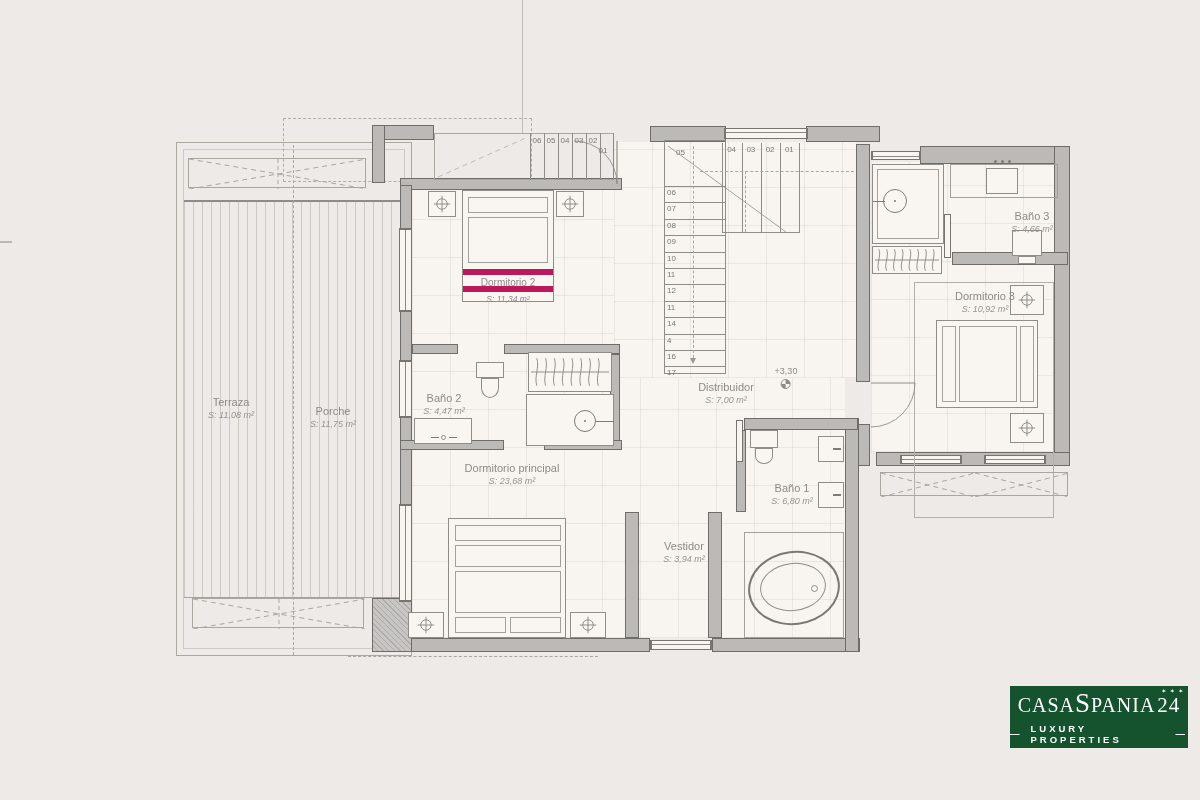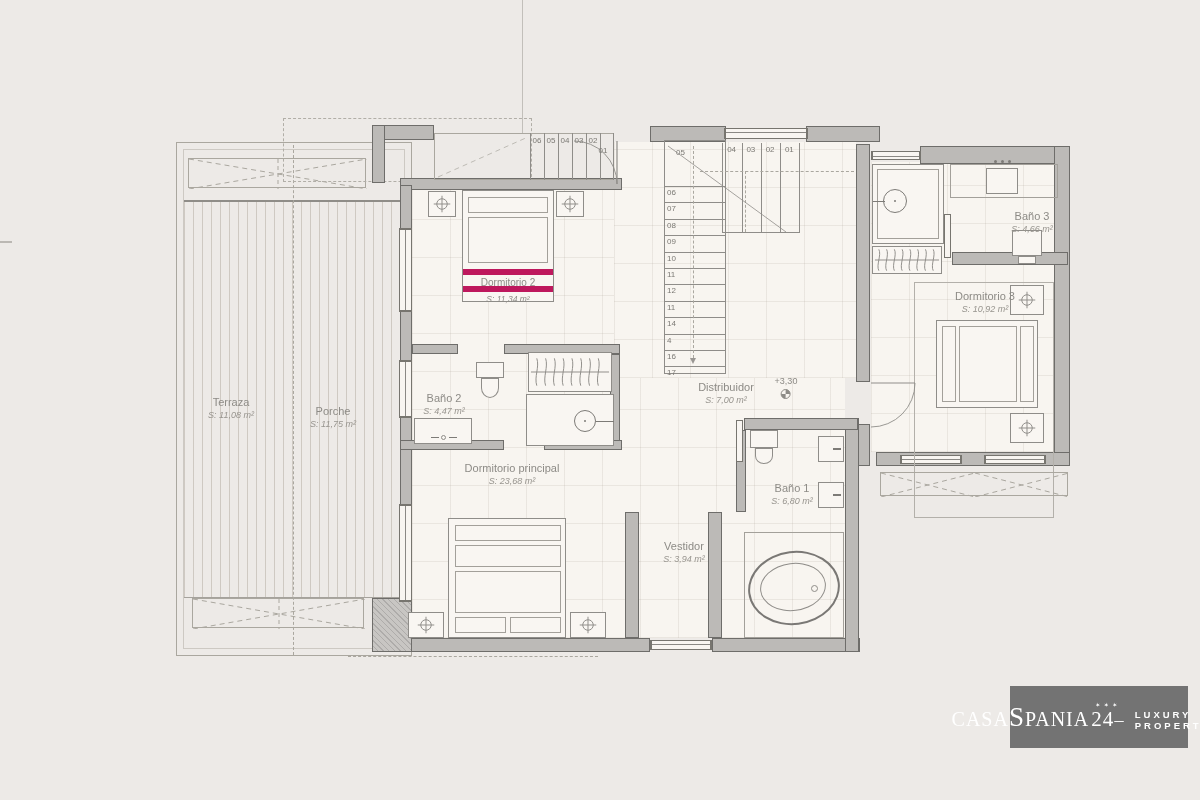--- a/index.html
+++ b/index.html
@@ -48,21 +48,21 @@
     padding-left:3px;line-height:11px;}
   .arrow-down{width:0;height:0;border-left:3px solid transparent;border-right:3px solid transparent;border-top:6px solid #9a9793;}
   
   .rlabel{position:absolute;transform:translateX(-50%);text-align:center;white-space:nowrap;color:#8d8b86;}
   .rname{font-size:11px;}
   .rarea{font-size:9px;font-style:italic;margin-top:2px;color:#98958f;}
   .small-num{font-size:8px;color:#7b7974;position:absolute;}
   
   .bedstrip{position:absolute;left:0;width:100%;text-align:center;border-top:6px solid #be185d;color:#8d8b86;}
   
-  #logo{background:#737373;color:#fff;display:flex;flex-direction:row;align-items:center;justify-content:center;}
+  #logo{background:#14532d;color:#fff;display:flex;flex-direction:column;align-items:center;justify-content:center;}
   .brand{font-family:"Liberation Serif",serif;letter-spacing:1px;display:flex;align-items:baseline;line-height:1;}
   .brand .p1,.brand .p3{font-size:20px;}
   .brand .p2{font-size:27px;}
   .brand .num{font-size:21px;position:relative;margin-left:2px;}
   .brand .stars{position:absolute;top:-7px;right:-4px;font-size:6px;letter-spacing:1px;white-space:nowrap;}
   .tagline{margin-top:6px;display:flex;align-items:center;gap:8px;font-size:9.5px;letter-spacing:3px;font-weight:bold;}
   svg.overlay{position:absolute;inset:0;pointer-events:none;}
 </style>
 </head>
 <body>
@@ -339,21 +339,21 @@
   </div>
   <div class="rlabel" style="left:985px;top:290px">
     <div class="rname">Dormitorio 3</div>
     <div class="rarea">S: 10,92 m²</div>
   </div>
   <div class="rlabel" style="left:1032px;top:210px">
     <div class="rname">Baño 3</div>
     <div class="rarea">S: 4,66 m²</div>
   </div>
 
-  <div class="rlabel" style="left:786px;top:376px">
+  <div class="rlabel" style="left:786px;top:366px">
     <div style="font-size:9px;color:#8d8b86">+3,30</div>
     <svg width="12" height="12" viewBox="0 0 12 12" style="margin-top:2px">
       <circle cx="6" cy="6" r="4.5" fill="none" stroke="#8d8b86"></circle>
       <path d="M6 6 L6 1.5 A4.5 4.5 0 0 1 10.5 6 Z" fill="#8d8b86"></path>
       <path d="M6 6 L6 10.5 A4.5 4.5 0 0 1 1.5 6 Z" fill="#8d8b86"></path>
     </svg>
   </div>
 
   <svg class="overlay" width="1200" height="800">
     <line x1="668" y1="146" x2="786" y2="232" stroke="#8f8d89" stroke-width="0.8"></line>

